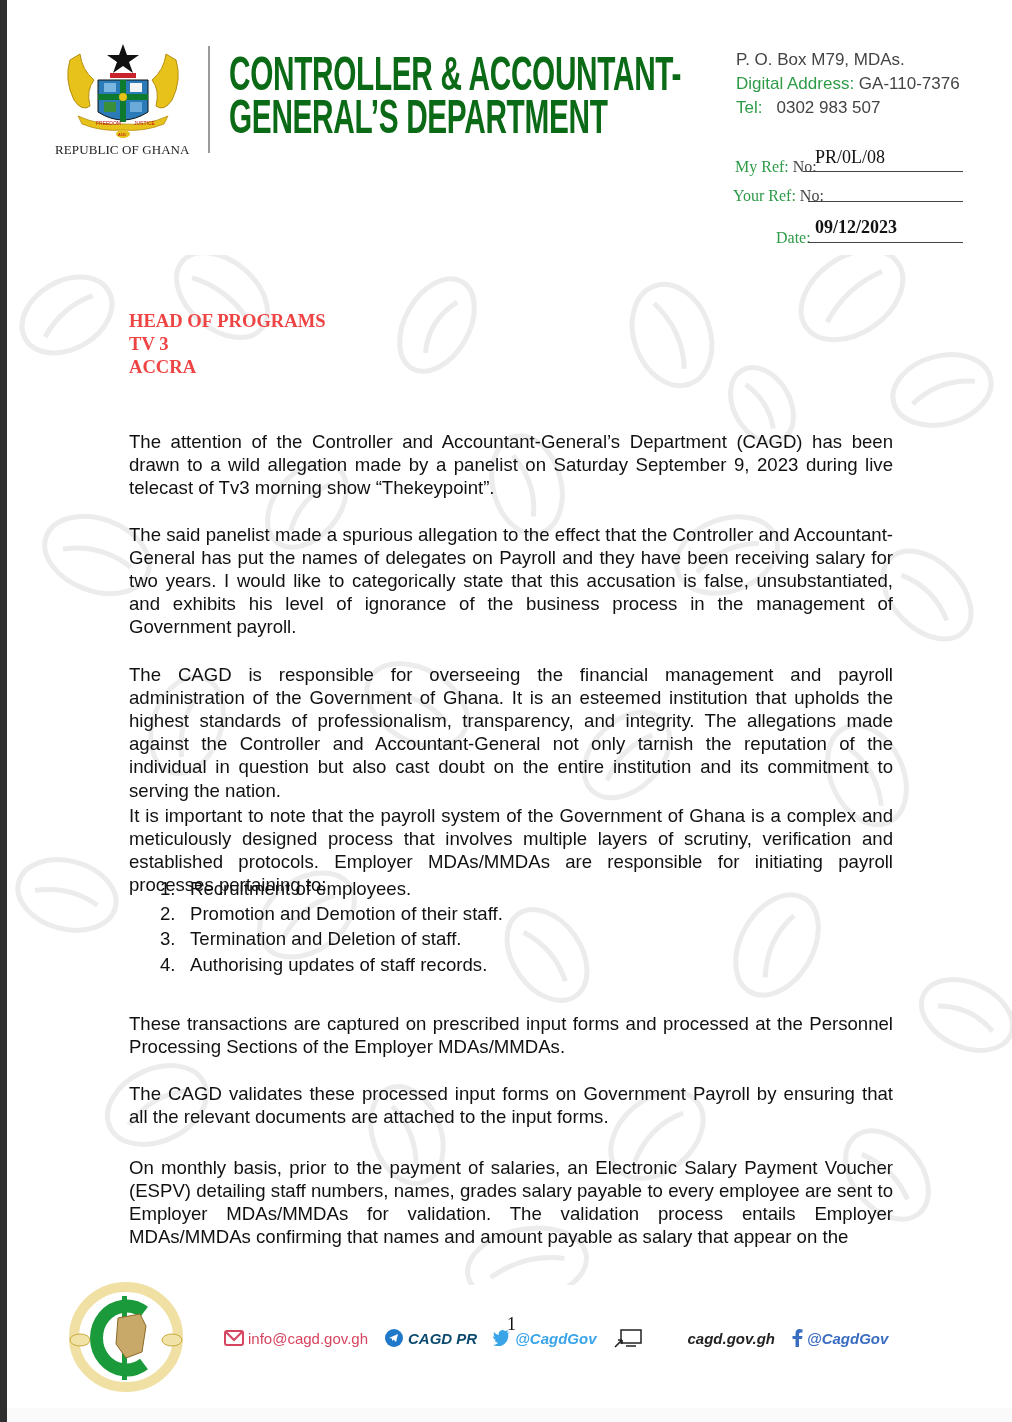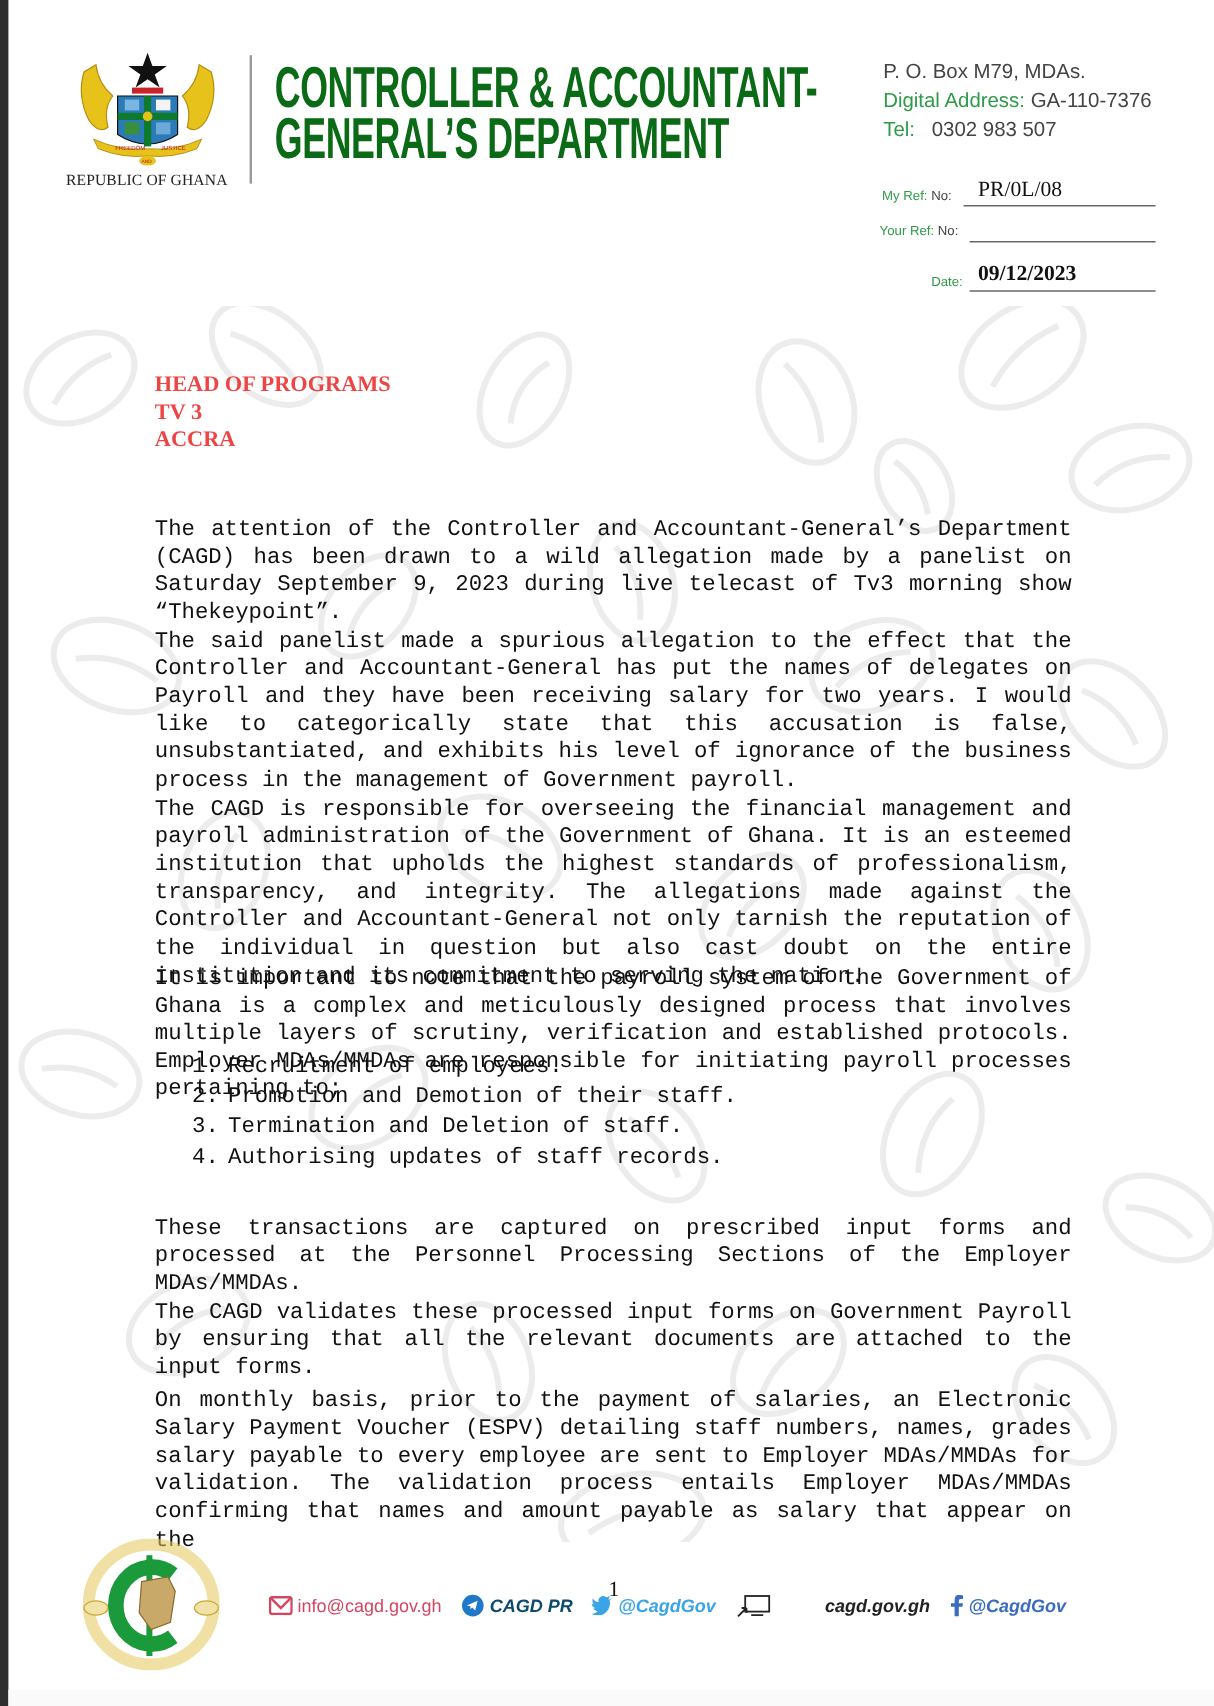--- a/index.html
+++ b/index.html
@@ -24,36 +24,36 @@
     position: absolute; left: 229px; top: 52px;
     font-family: "Liberation Sans", sans-serif; font-weight: bold;
     color: #0b6a16; font-size: 48px; line-height: 43px;
     transform: scaleX(0.62); transform-origin: left top;
     white-space: nowrap; letter-spacing: -0.5px;
   }
   .contact { position: absolute; left: 736px; top: 48px; font-family: "Liberation Sans", sans-serif; font-size: 17px; color: #444; line-height: 24px; }
   .contact .lbl { color: #2e9b48; }
   .contact .tel-val { margin-left: 14px; }
 
-  .refrow { position: absolute; font-family: Liberation Sans, sans-serif; font-size: 11px; color: #2e9b48; }
+  .refrow { position: absolute; font-family: Liberation Serif, serif; font-size: 16px; color: #2e9b48; }
   .refrow .no { color: #444; }
   .refline { position: absolute; border-bottom: 1px solid #444; height: 18px; }
   .refval { position: absolute; font-family: "Liberation Serif", serif; font-size: 18px; color: #111; }
 
   
   .content { position: absolute; left: 129px; width: 764px; font-size: 18.6px; line-height: 23.2px; color: #ef4444; }
   .addressee { top: 309px; font-weight: bold; }
   .p1 { position: absolute; left: 129px; top: 411px; width: 764px; }
   .p2 { position: absolute; left: 129px; top: 504px; width: 764px; }
   .p3 { position: absolute; left: 129px; top: 644px; width: 764px; }
   .p4 { position: absolute; left: 129px; top: 785px; width: 764px; }
   .p5 { position: absolute; left: 129px; top: 993px; width: 764px; }
   .p6 { position: absolute; left: 129px; top: 1063px; width: 764px; }
   .p7 { position: absolute; left: 129px; top: 1137px; width: 764px; }
-  .txt { font-size: 18.6px; line-height: 23.2px; text-align: justify; font-family: Liberation Mono, monospace; }
+  .txt { font-size: 18.6px; line-height: 23.2px; text-align: justify; font-family: Liberation Sans, sans-serif; }
   .list { position: absolute; left: 160px; top: 876px; font-size: 18.6px; line-height: 25.2px; }
   .list .num { display: inline-block; width: 30px; }
 
   
   .footer-logo { position: absolute; left: 66px; top: 1282px; width: 120px; height: 110px; }
   .page-num { position: absolute; left: 507px; top: 1314px; font-size: 18px; color: #111; }
   .footer-links { position: absolute; left: 224px; top: 1328px; font-family: "Liberation Sans", sans-serif; font-size: 15px; display: flex; align-items: center; white-space: nowrap; }
   .flink { display: flex; align-items: center; margin-right: 16px; }
   .flink svg { margin-right: 4px; }
   .email { color: #d64560; }

